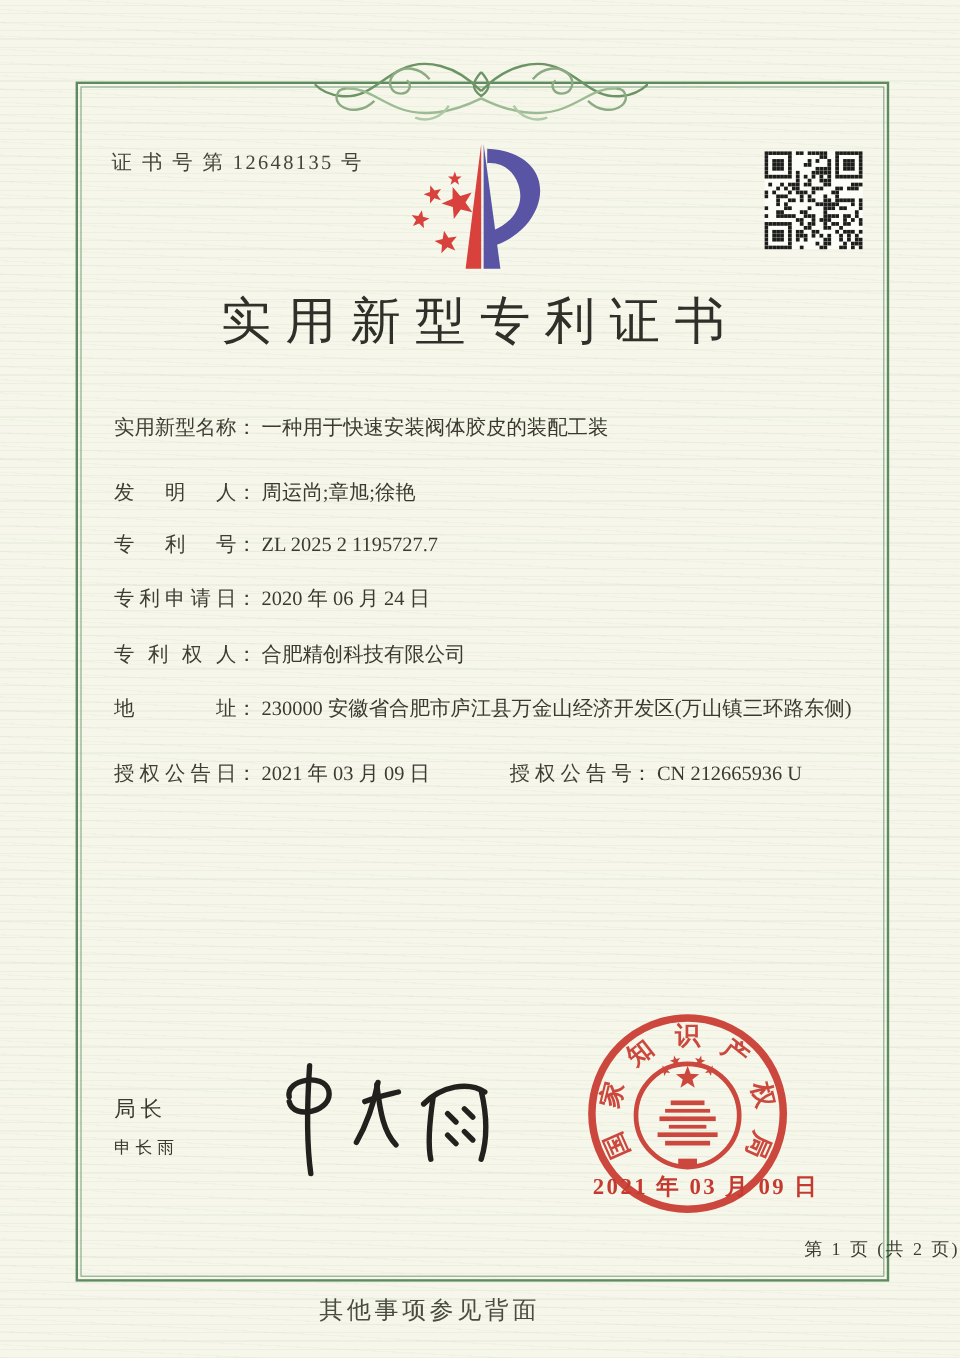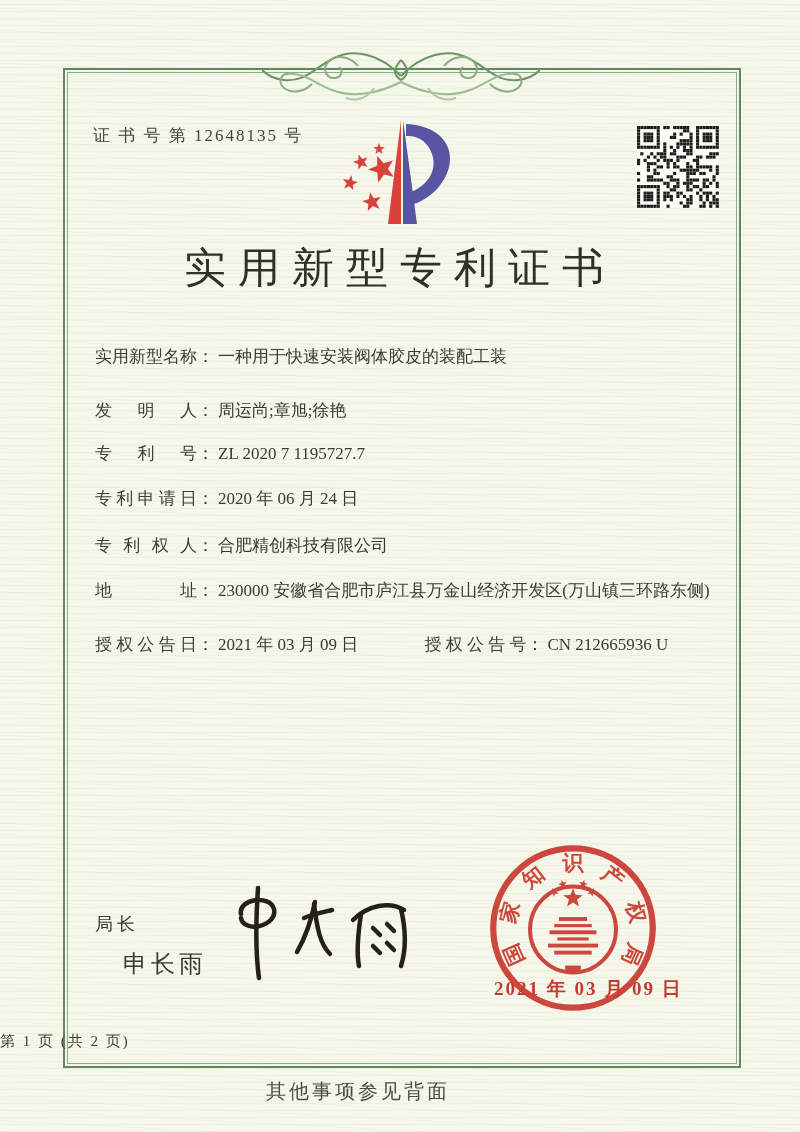--- a/index.html
+++ b/index.html
@@ -33,26 +33,26 @@
     text-align:justify; text-align-last:justify; color:#3e3e34;
   }
   .colon{ display:inline-block; vertical-align:top; margin-right:4px;}
   .field-value{ display:inline-block; vertical-align:top; max-width:500px;}
   .row2col .group{ display:inline-block; }
   .row2col .group + .group{ margin-left:62px; }
   .paras{ left:95px; top:662px; width:625px; font-size:16.5px; line-height:33px;
           text-align:justify; color:#42443a;}
   .paras p{ margin:0; text-indent:2em;}
   .signer-title{ left:95px; top:912px; font-size:18px; letter-spacing:4px;font-family:Liberation Mono, monospace;}
-  .signer-name{ left:95px; top:948px; font-size:24px; letter-spacing:4px;margin-left:28px;}
+  .signer-name{ left:95px; top:948px; font-size:14px; letter-spacing:4px;}
   .seal-date{
     left:494px; top:976px; font-size:19px; font-weight:bold;
     color:#c43a30; letter-spacing:2px;
   }
-  .page-no{ left:0; top:1032px; width:800px; text-align:left; font-size:15px; letter-spacing:2px; color:#3e3e34;}
+  .page-no{ left:0; top:1032px; width:800px; text-align:right; font-size:15px; letter-spacing:2px; color:#3e3e34;}
   .back-note{ left:0; top:1078px; width:716px; text-align:center; font-size:20px; letter-spacing:3px; color:#4a4c40;}
   svg{display:block;}
 </style>
 </head>
 <body>
 
 <div class="abs frame">
   <div class="frame-inner"></div>
 </div>
 
@@ -387,21 +387,21 @@
 
 <div class="abs title">实用新型专利证书</div>
 
 <div class="abs field-row" style="top:344px">
   <span class="field-label">实用新型名称</span><span class="colon">：</span><span class="field-value">一种用于快速安装阀体胶皮的装配工装</span>
 </div>
 <div class="abs field-row" style="top:398px">
   <span class="field-label">发明人</span><span class="colon">：</span><span class="field-value">周运尚;章旭;徐艳</span>
 </div>
 <div class="abs field-row" style="top:441px">
-  <span class="field-label">专利号</span><span class="colon">：</span><span class="field-value">ZL 2020 7 1195727.7</span>
+  <span class="field-label">专利号</span><span class="colon">：</span><span class="field-value">ZL 2025 2 1195727.7</span>
 </div>
 <div class="abs field-row" style="top:486px">
   <span class="field-label">专利申请日</span><span class="colon">：</span><span class="field-value">2020 年 06 月 24 日</span>
 </div>
 <div class="abs field-row" style="top:533px">
   <span class="field-label">专利权人</span><span class="colon">：</span><span class="field-value">合肥精创科技有限公司</span>
 </div>
 <div class="abs field-row" style="top:578px">
   <span class="field-label">地址</span><span class="colon">：</span><span class="field-value" style="width:498px">230000 安徽省合肥市庐江县万金山经济开发区(万山镇三环路东侧)</span>
 </div>

